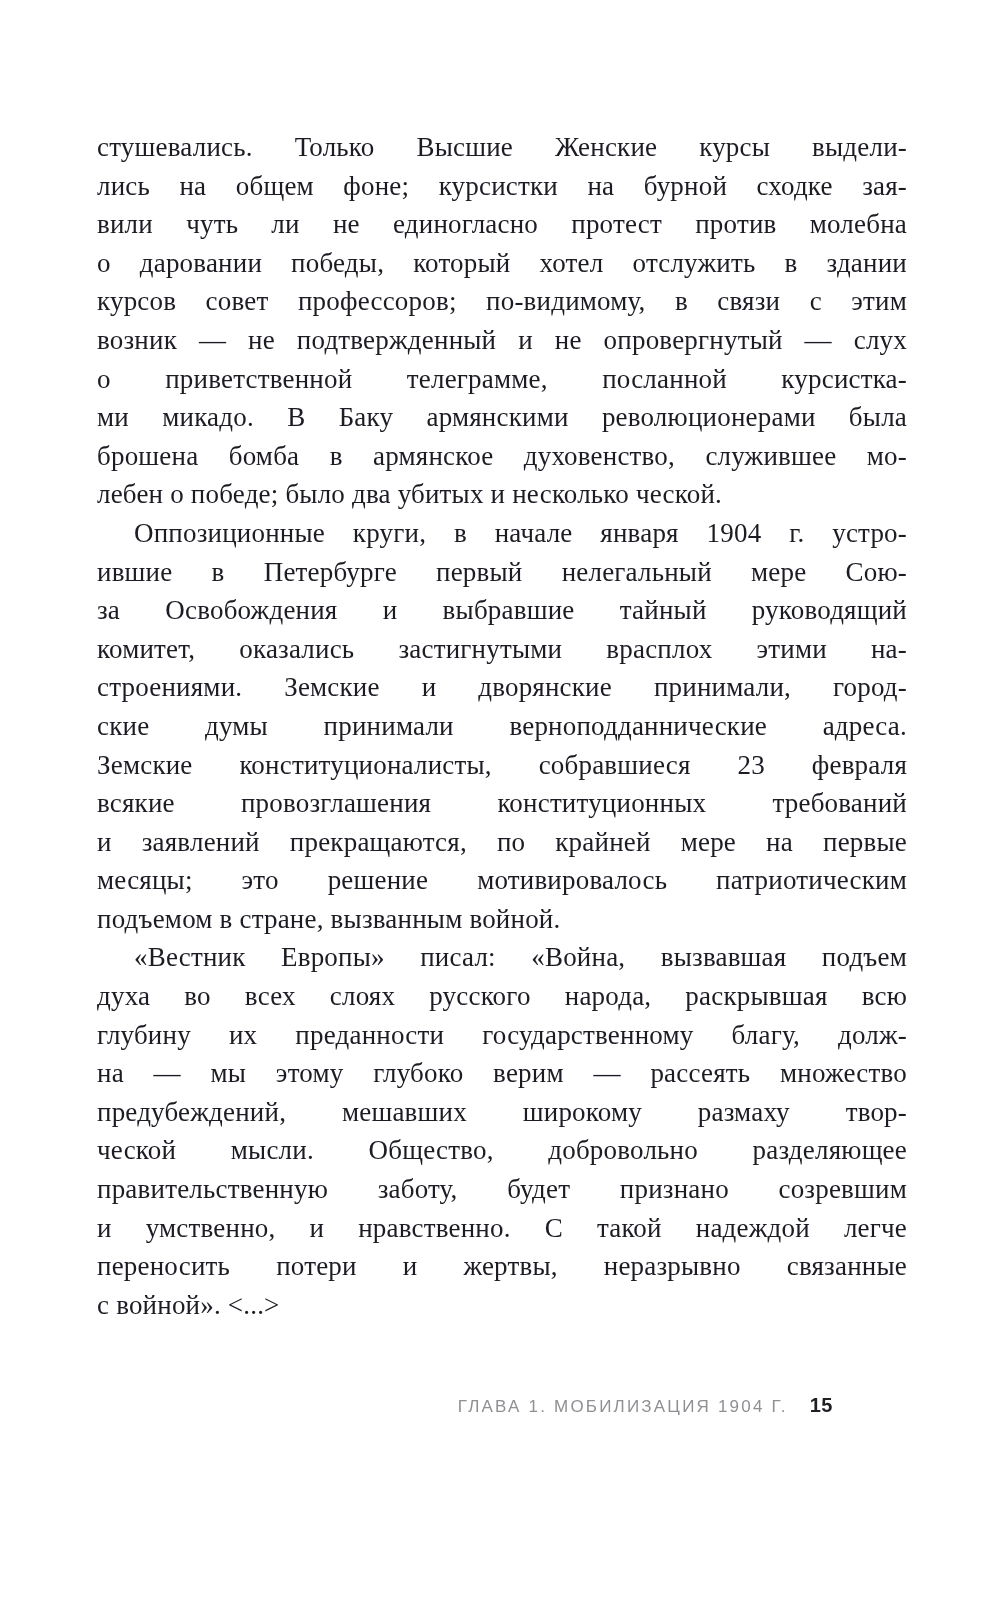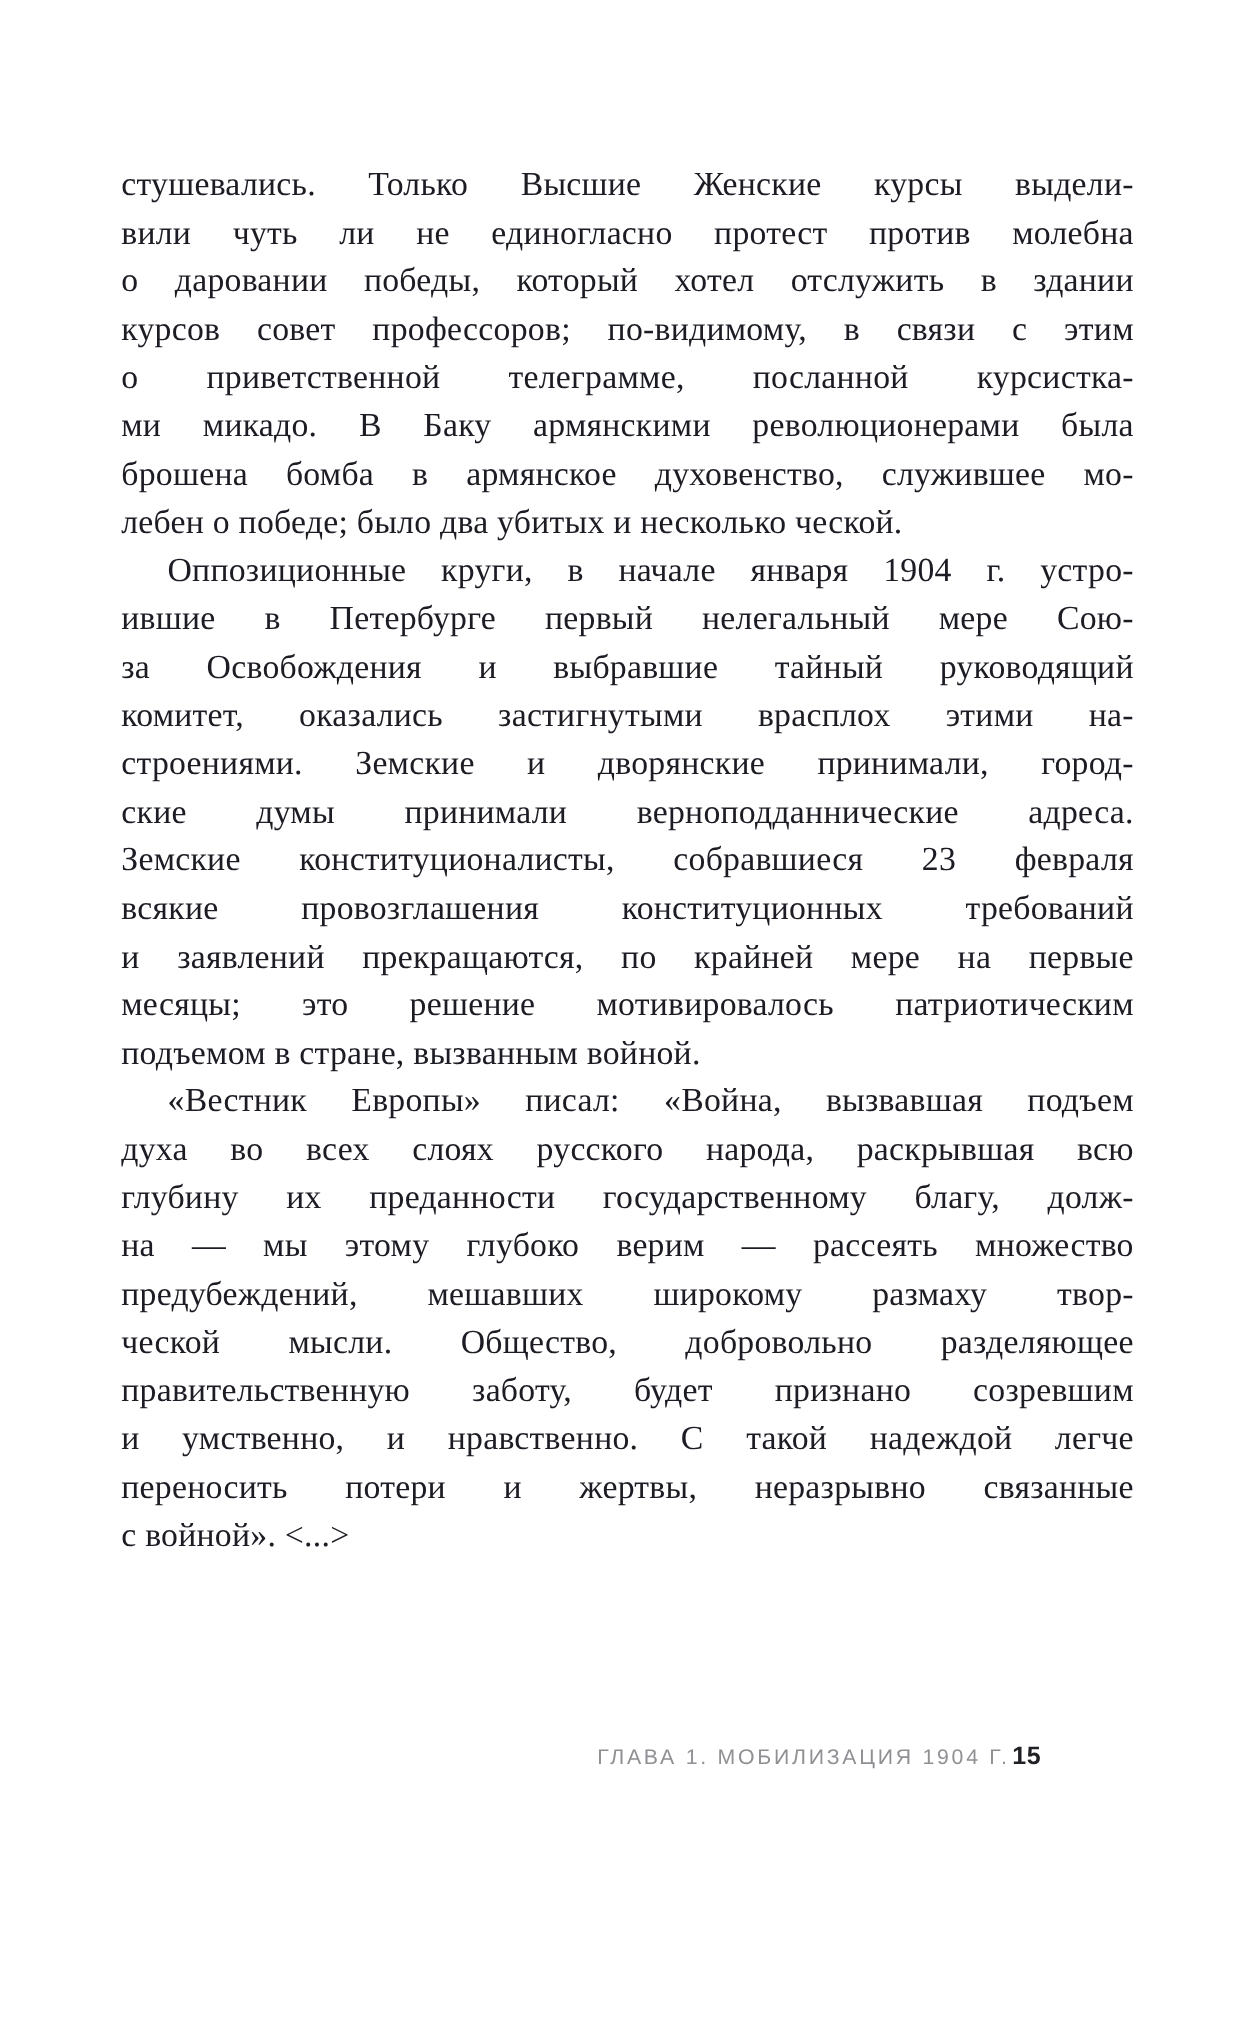--- a/index.html
+++ b/index.html
@@ -38,21 +38,21 @@
   }
   .para.indent .line:first-child {
     text-indent: 37px;
   }
   .footer {
     position: absolute;
     top: 1394px;
     right: 95px;
     display: flex;
     align-items: baseline;
-    gap: 2px;
+    gap: 22px;
     font-family: "Liberation Sans", sans-serif;
   }
   .running-head {
     font-size: 17px;
     letter-spacing: 2.2px;
     color: #8f8f94;
     font-weight: 400;
     text-transform: uppercase;
   }
   .page-number {
@@ -63,23 +63,25 @@
     text-align: right;
   }
 </style>
 </head>
 <body>
 
 <div class="page">
   <div class="text-block" id="paragraphs">
       <div class="para">
         <div class="line">стушевались. Только Высшие Женские курсы выдели-</div>
+        <div class="line">лись на общем фоне; курсистки на бурной сходке зая-</div>
         <div class="line">вили чуть ли не единогласно протест против молебна</div>
         <div class="line">о даровании победы, который хотел отслужить в здании</div>
         <div class="line">курсов совет профессоров; по-видимому, в связи с этим</div>
+        <div class="line">возник — не подтвержденный и не опровергнутый — слух</div>
         <div class="line">о приветственной телеграмме, посланной курсистка-</div>
         <div class="line">ми микадо. В Баку армянскими революционерами была</div>
         <div class="line">брошена бомба в армянское духовенство, служившее мо-</div>
         <div class="line last">лебен о победе; было два убитых и несколько ческой.</div>
       </div>
       <div class="para indent">
         <div class="line">Оппозиционные круги, в начале января 1904 г. устро-</div>
         <div class="line">ившие в Петербурге первый нелегальный мере Сою-</div>
         <div class="line">за Освобождения и выбравшие тайный руководящий</div>
         <div class="line">комитет, оказались застигнутыми врасплох этими на-</div>

